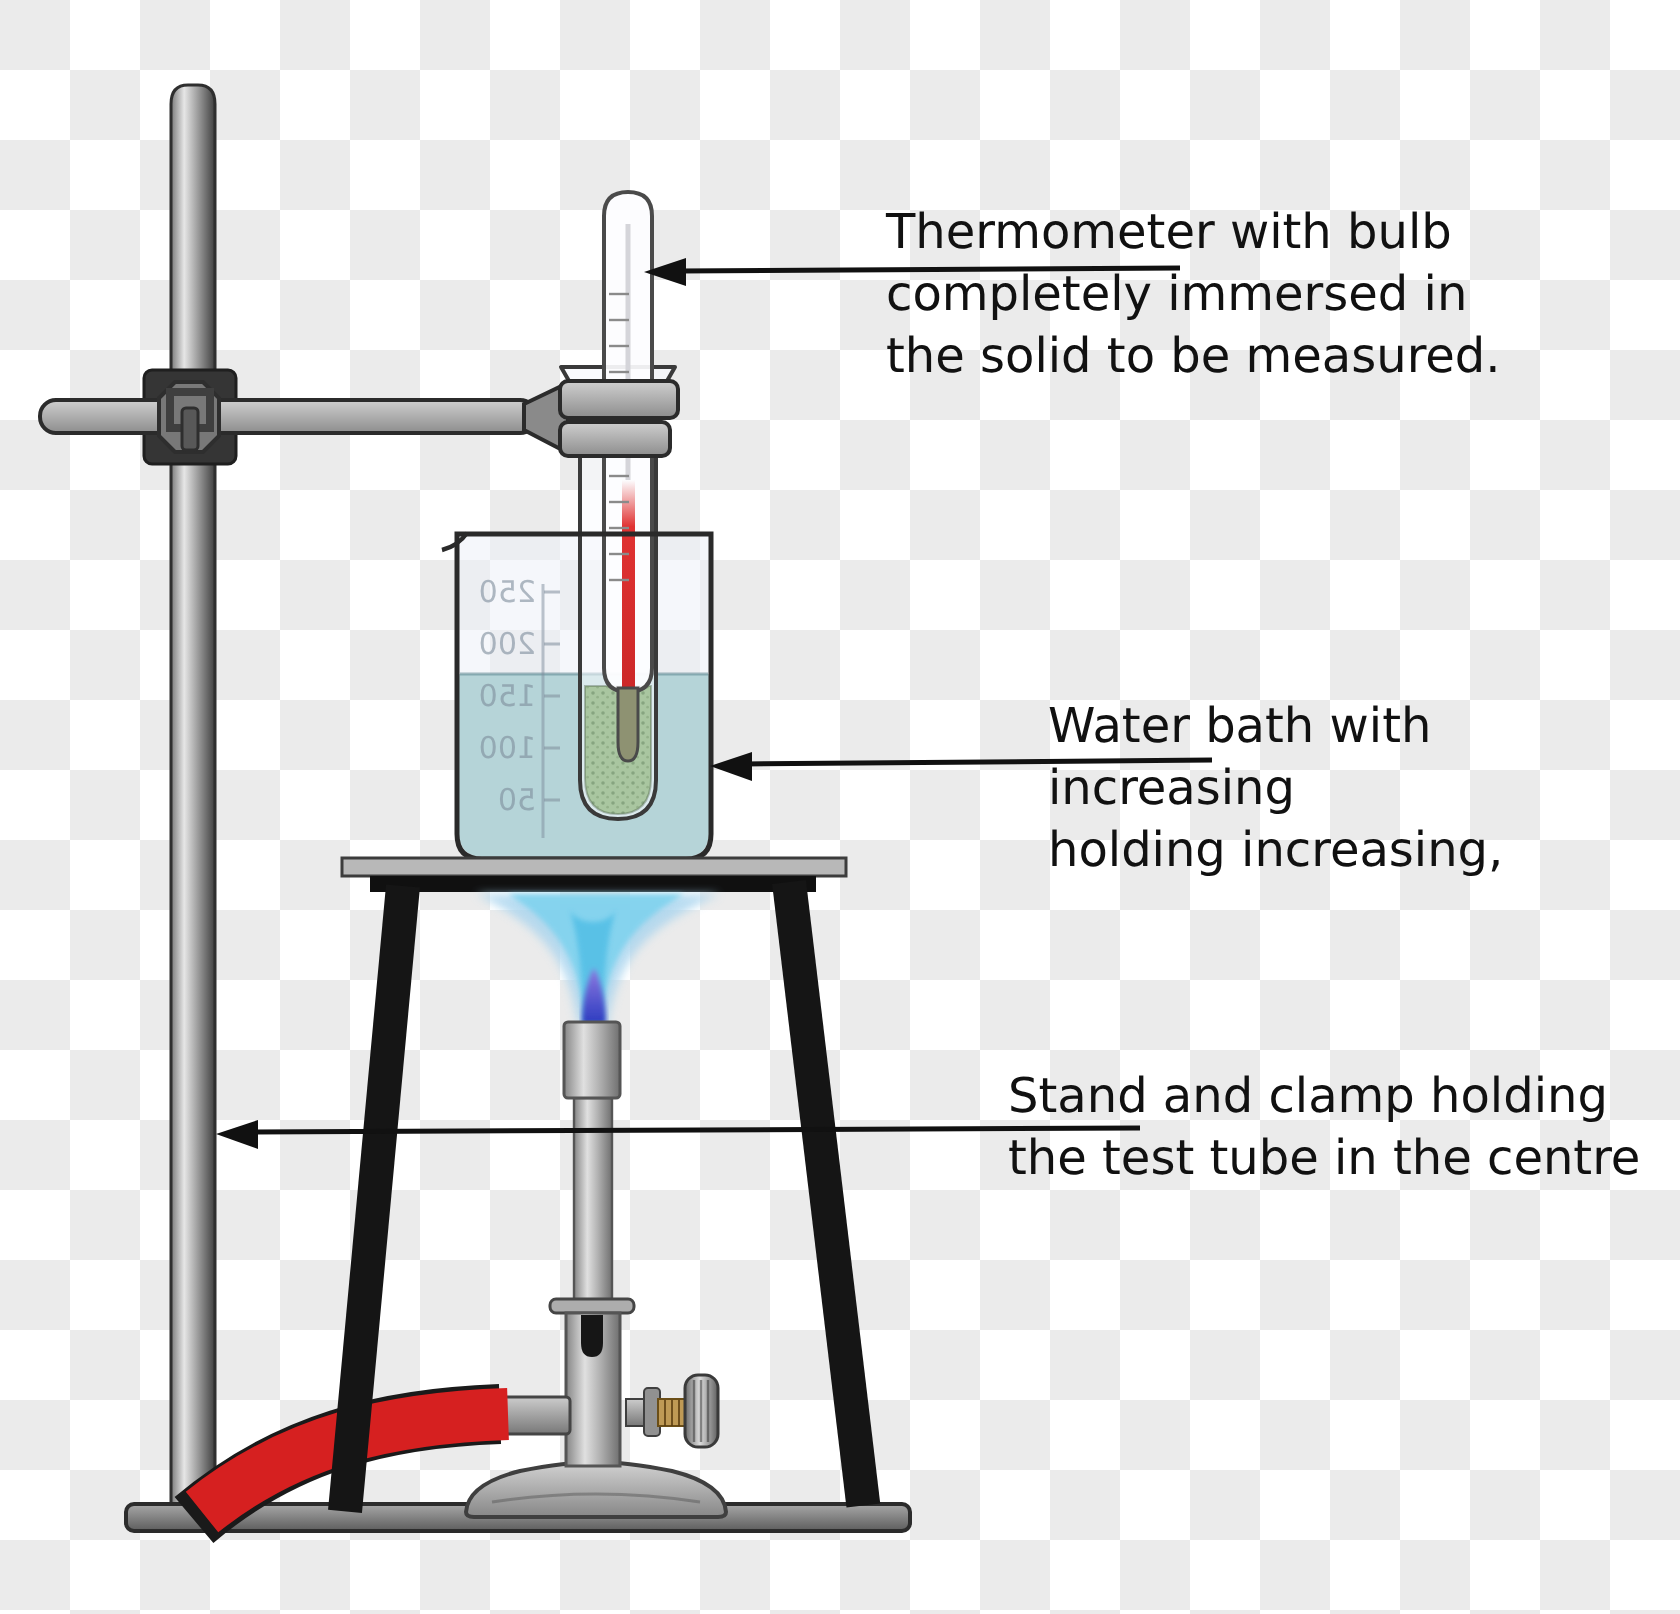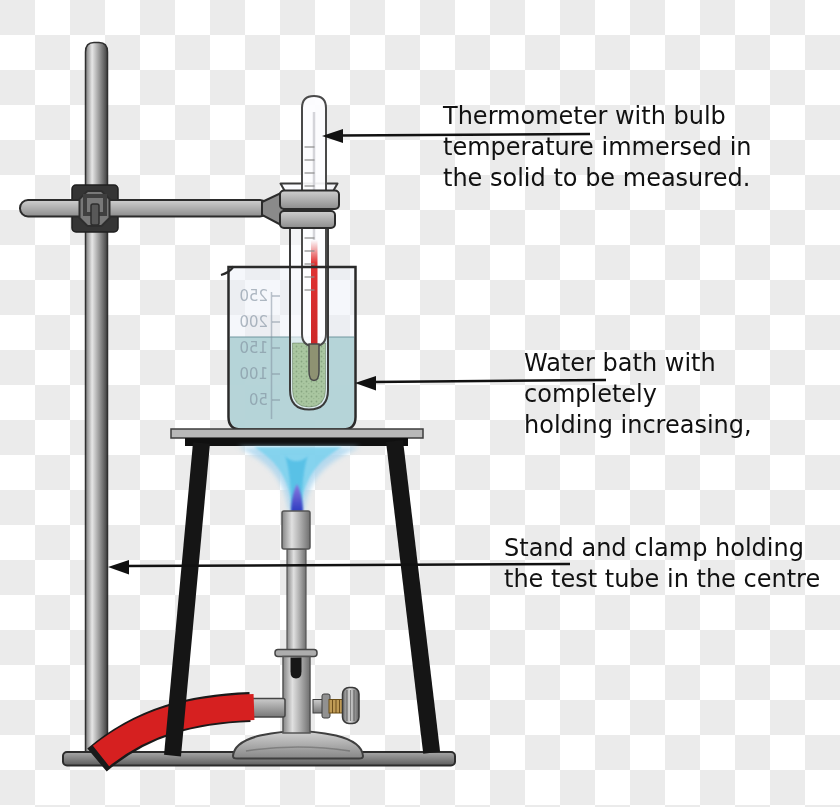--- a/index.html
+++ b/index.html
@@ -204,27 +204,27 @@
     </g>
     <g>
       <line x1="125" y1="566" x2="570" y2="564"></line>
       <polygon points="108,567 129,560 129,574.5" stroke="none"></polygon>
     </g>
   </g>
 </svg>
 
 <div class="ann" id="ann-thermometer">
   <div>Thermometer with bulb</div>
-  <div>temperature immersed in</div>
+  <div>completely immersed in</div>
   <div>the solid to be measured.</div>
 </div>
 
 <div class="ann" id="ann-waterbath">
   <div>Water bath with</div>
-  <div>completely</div>
+  <div>increasing</div>
   <div>holding increasing,</div>
 </div>
 
 <div class="ann" id="ann-stand">
   <div>Stand and clamp holding</div>
   <div>the test tube in the centre</div>
 </div>
 
 </div>
 

